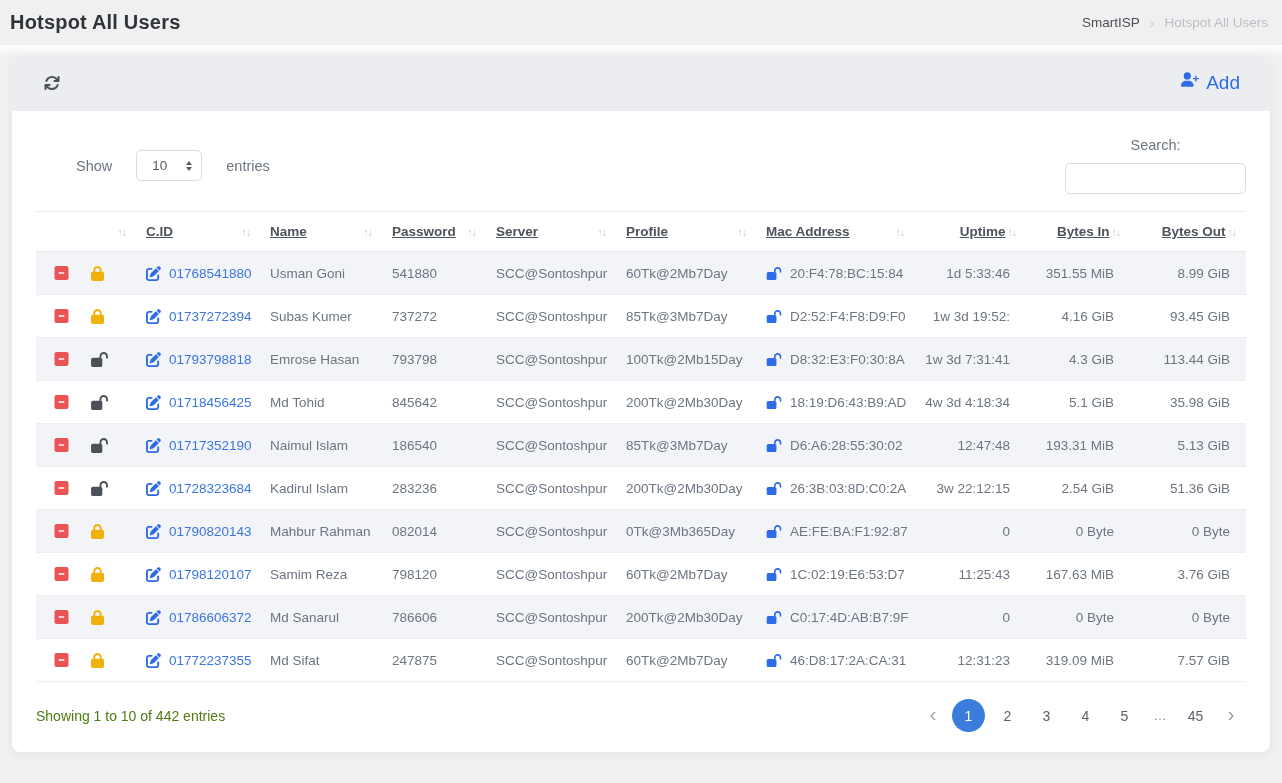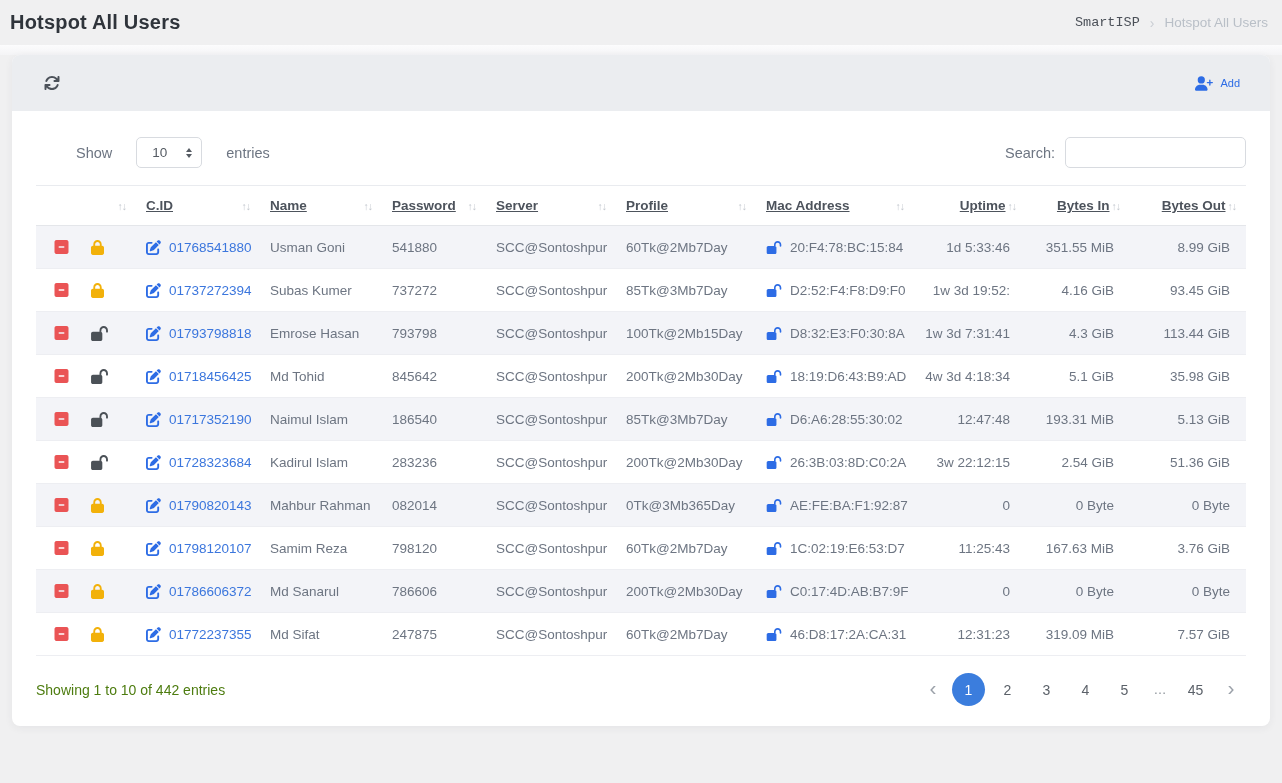--- a/index.html
+++ b/index.html
@@ -7,38 +7,38 @@
   body {
     width:1282px; height:783px; overflow:hidden;
     background:#f0f0f1;
     font-family:"Liberation Sans", sans-serif;
     color:#6d7582;
     -webkit-font-smoothing:antialiased;
   }
   .topbar { height:45px; display:flex; align-items:center; justify-content:space-between; padding:0 14px 0 10px; background:#f0f0f1; }
   .page-title { margin:0; font-size:20px; font-weight:700; color:#2f343b; letter-spacing:.2px; }
   .breadcrumb { display:flex; align-items:center; gap:10px; font-size:13.5px; }
-  .bc-root { color:#4b5058; text-decoration:none; cursor:pointer;font-family:Liberation Mono, monospace; }
+  .bc-root { color:#4b5058; text-decoration:none; cursor:pointer; }
   .bc-sep { color:#c9cdd3; font-size:14px; }
   .bc-current { color:#b9bfc7; }
   .top-gap { height:10px; background:linear-gradient(#fcfcfd,#f4f4f6); }
   .content { padding:0 12px 18px; }
   .card { background:#fff; border-radius:8px; overflow:hidden; box-shadow:0 2px 8px rgba(50,58,70,.06); }
   .card-toolbar { height:56px; background:#ebedf0; display:flex; align-items:center; justify-content:space-between; padding:0 24px 0 28px; }
   .refresh-btn { border:none; background:none; padding:4px; cursor:pointer; color:#4c525a; }
-  .add-btn { border:none; background:none; cursor:pointer; color:var(--icon-blue,#2d6ce5); display:flex; align-items:center; gap:7px; font-size:11px; font-family:inherit; }
+  .add-btn { border:none; background:none; cursor:pointer; color:var(--icon-blue,#2d6ce5); display:flex; align-items:flex-start; gap:7px; font-size:19px; font-family:inherit; }
   .card-body { padding:26px 24px 6px; }
   .controls-row { display:flex; align-items:center; justify-content:space-between; }
   .length-control { display:flex; align-items:center; gap:24px; font-size:14.5px; color:#6d7582;margin-left:40px; }
   .page-size { width:66px; height:31px; background:#fff; border:1px solid #d8dbe0; border-radius:5px; display:flex; align-items:center; justify-content:space-between; padding:0 9px 0 15px; cursor:pointer; font-size:13.5px; color:#555b63; }
   .stepper { display:flex; flex-direction:column; gap:2px; }
   .stepper i { width:0; height:0; border-left:3.5px solid transparent; border-right:3.5px solid transparent; }
   .stepper .up { border-bottom:4.5px solid #555b63; }
   .stepper .down { border-top:4.5px solid #555b63; }
-  .search-control { display:flex; align-items:center; gap:10px; font-size:14.5px; }
+  .search-control { display:flex; align-items:center; gap:10px; font-size:14.5px;flex-direction:column; }
   .search-input { width:181px; height:31px; border:1px solid #d8dbe0; border-radius:5px; padding:0 9px; font-size:14px; color:#555b63; outline:none; background:#fff; }
   .export-group { margin-top:16px; display:inline-flex; background:#eff0f3; border-radius:4px; padding:1px 2px; }
   .export-btn { border:none; background:none; padding:10px 17px; font-size:13.5px; color:#42474e; cursor:pointer; font-family:inherit; }
   .users-table { width:100%; margin-top:17px; border-collapse:collapse; table-layout:fixed; border-top:1px solid #e9ebef; border-bottom:1px solid #edeef2; font-size:13.5px; }
   thead th { height:40px; padding:0 10px; font-weight:700; color:#4d535c; border-bottom:1px solid #e4e6ea; }
   .th-inner { display:flex; align-items:center; justify-content:space-between; gap:4px; }
   .th-inner.right { justify-content:flex-end; gap:2px; }
   .th-label { white-space:nowrap;text-decoration:underline; }
   .sort-arrows { color:#c5c9d0; font-size:10.5px; letter-spacing:-1px; flex:none; }
   tbody tr { height:43px; }

